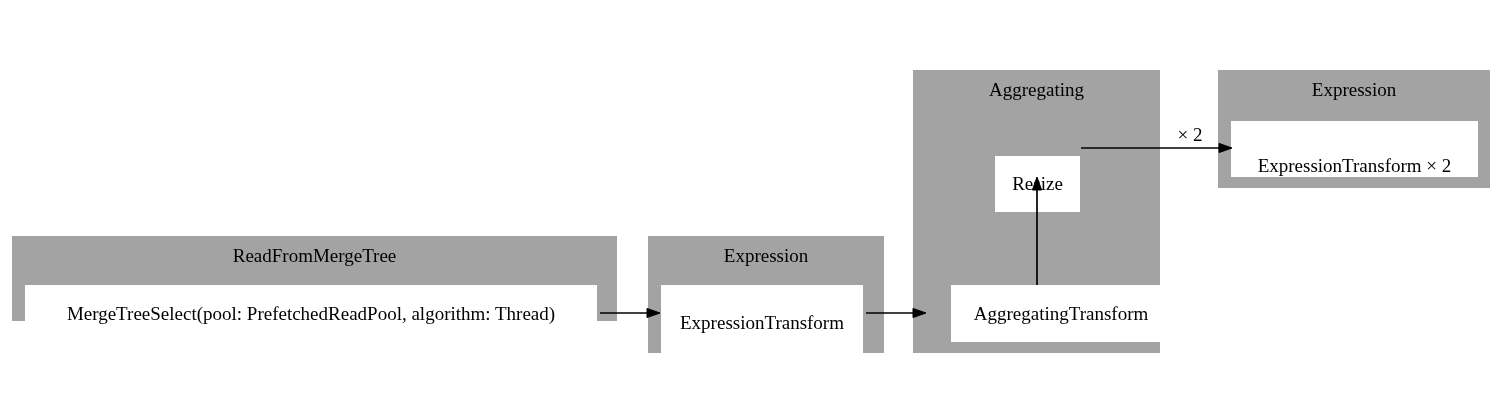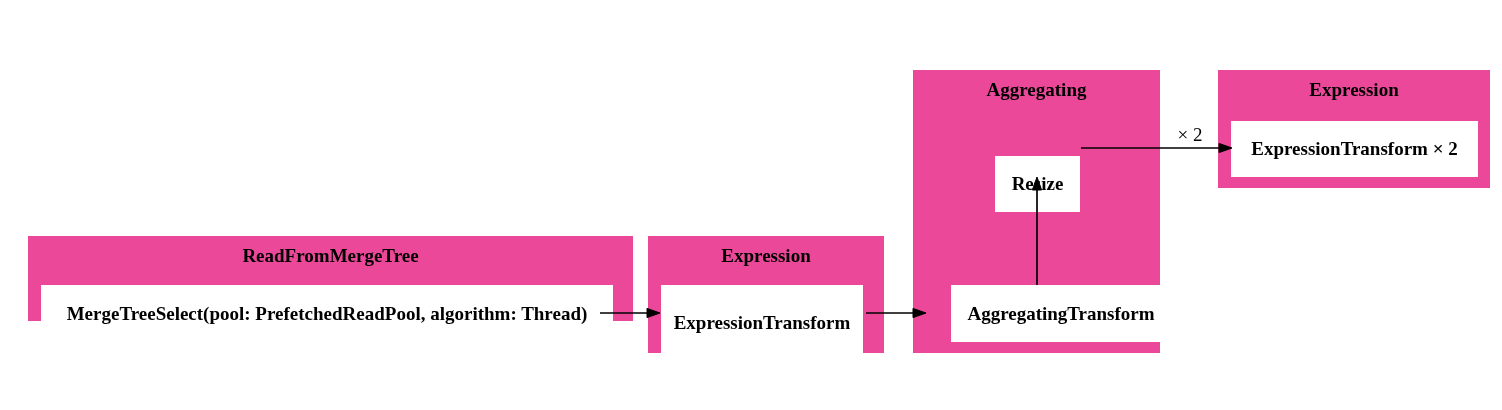--- a/index.html
+++ b/index.html
@@ -11,22 +11,21 @@
     position: relative;
     width: 1502px;
     height: 410px;
     background: #ffffff;
     font-family: "Liberation Serif", "DejaVu Serif", serif;
     color: #000000;
     overflow: hidden;
   }
   .cluster {
     position: absolute;
-    background: #ec4899;
-    font-weight: bold;
+    background: #a3a3a3;
   }
   .cluster-label {
     position: absolute;
     top: 7px;
     left: 0;
     width: 100%;
     text-align: center;
     font-size: 19px;
     line-height: 26px;
     white-space: nowrap;
@@ -34,32 +33,32 @@
   .node {
     position: absolute;
     background: #ffffff;
     display: flex;
     align-items: center;
     justify-content: center;
     font-size: 19px;
     white-space: nowrap;
   }
   
-  .cluster-0 { left: 12px;  top: 236px; width: 605px; height: 85px; margin-left: 16px; }
+  .cluster-0 { left: 12px;  top: 236px; width: 605px; height: 85px; }
   .cluster-0 .node-0 { left: 13px; top: 49px; width: 572px; height: 57px; }
   
   .cluster-1 { left: 648px; top: 236px; width: 236px; height: 117px; }
   .cluster-1 .node-0 { left: 13px; top: 49px; width: 202px; height: 75px; text-align: center; }
   
   .cluster-2 { left: 913px; top: 70px;  width: 247px; height: 283px; }
   .cluster-2 .node-0 { left: 82px; top: 50px;  width: 85px;  height: 56px; margin-top: 36px; }
   .cluster-2 .node-1 { left: 14px; top: 215px; width: 220px; height: 57px; margin-left: 24px; }
   
   .cluster-3 { left: 1218px; top: 70px; width: 272px; height: 118px; }
-  .cluster-3 .node-0 { left: 13px; top: 51px; width: 247px; height: 56px; }
+  .cluster-3 .node-0 { left: 13px; top: 51px; width: 247px; height: 56px; align-items: flex-end; }
 
   .edges {
     position: absolute;
     left: 0;
     top: 0;
     pointer-events: none;
   }
   .edges line {
     stroke: #000000;
     stroke-width: 1.7;

